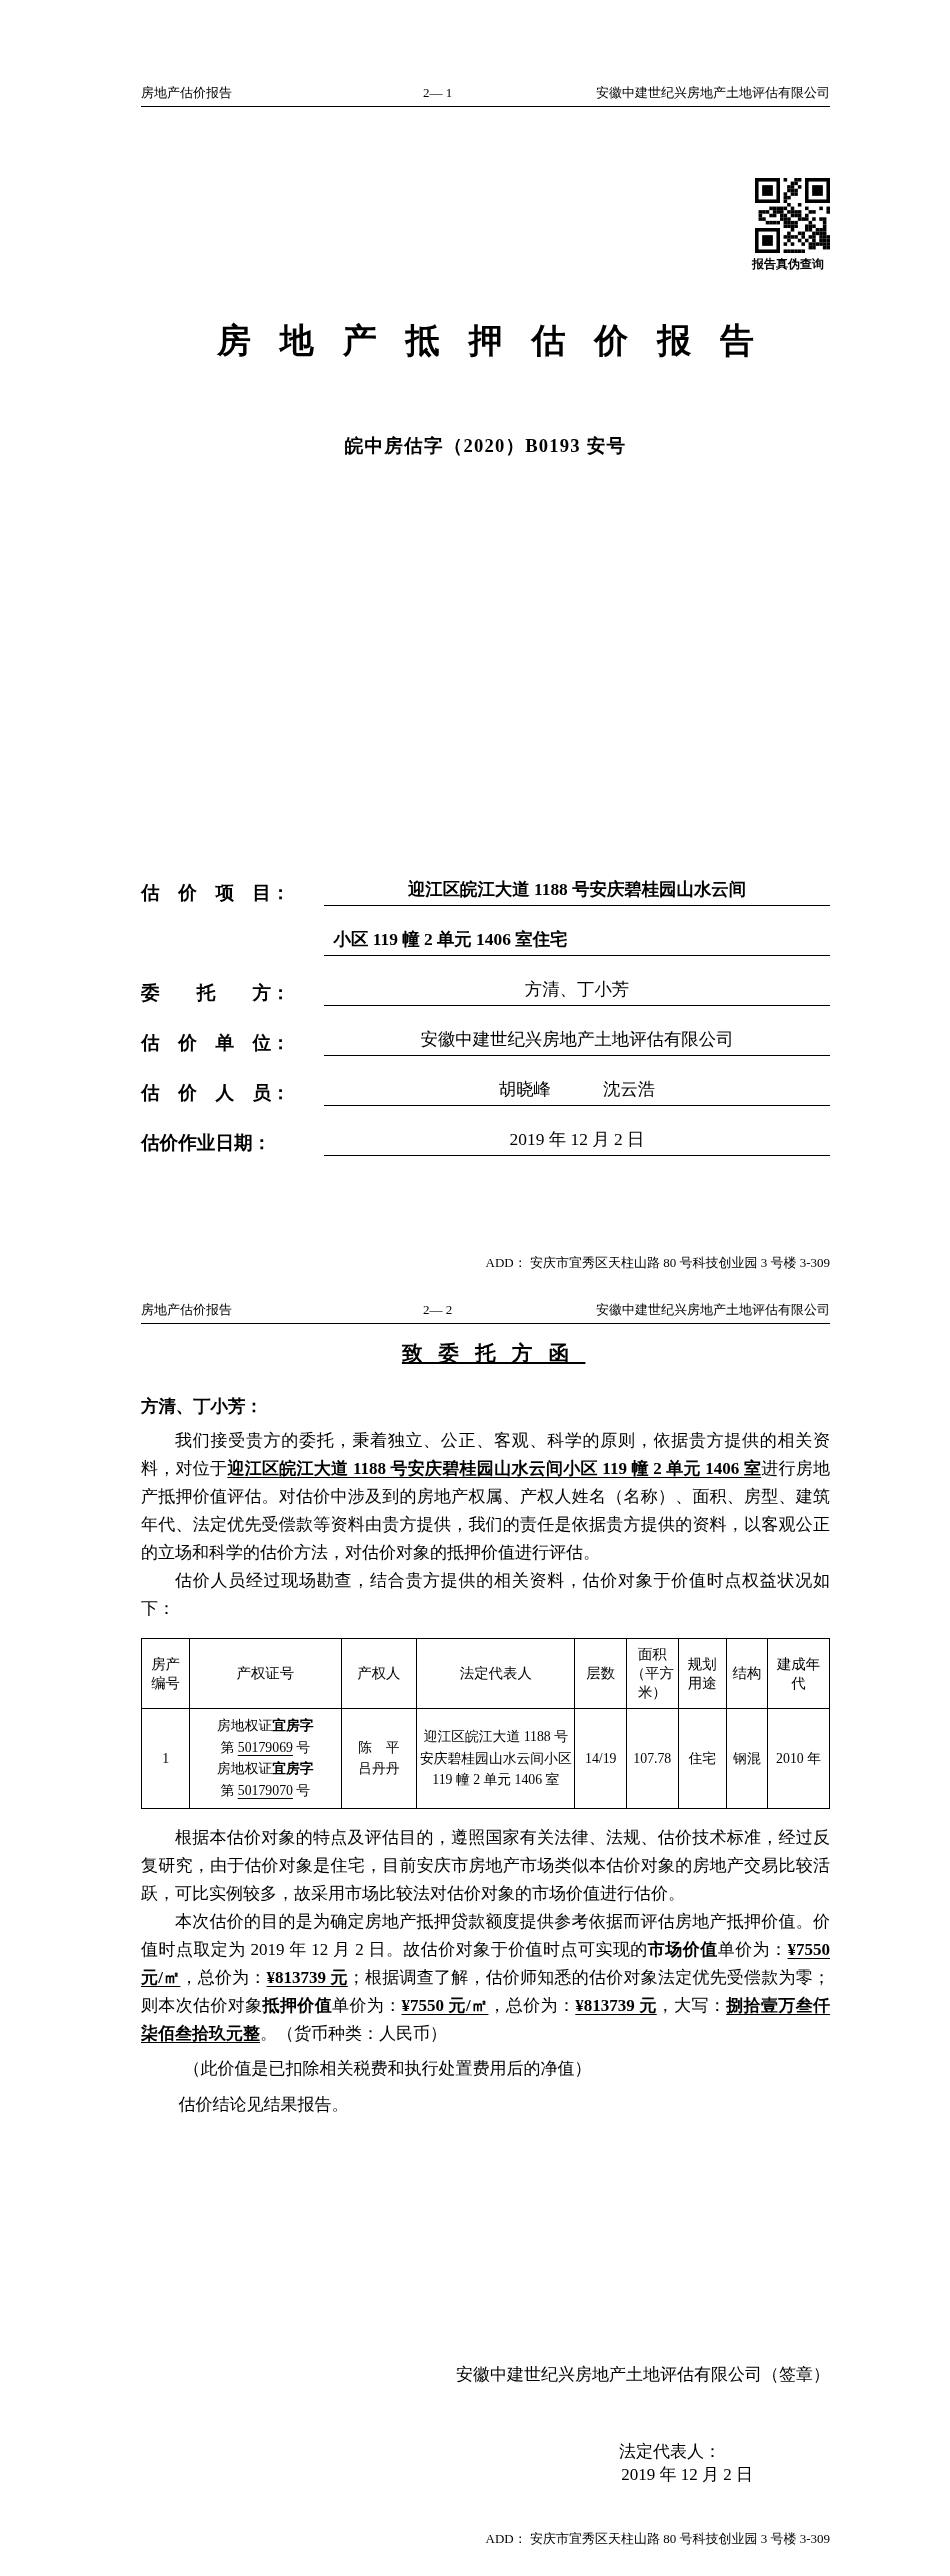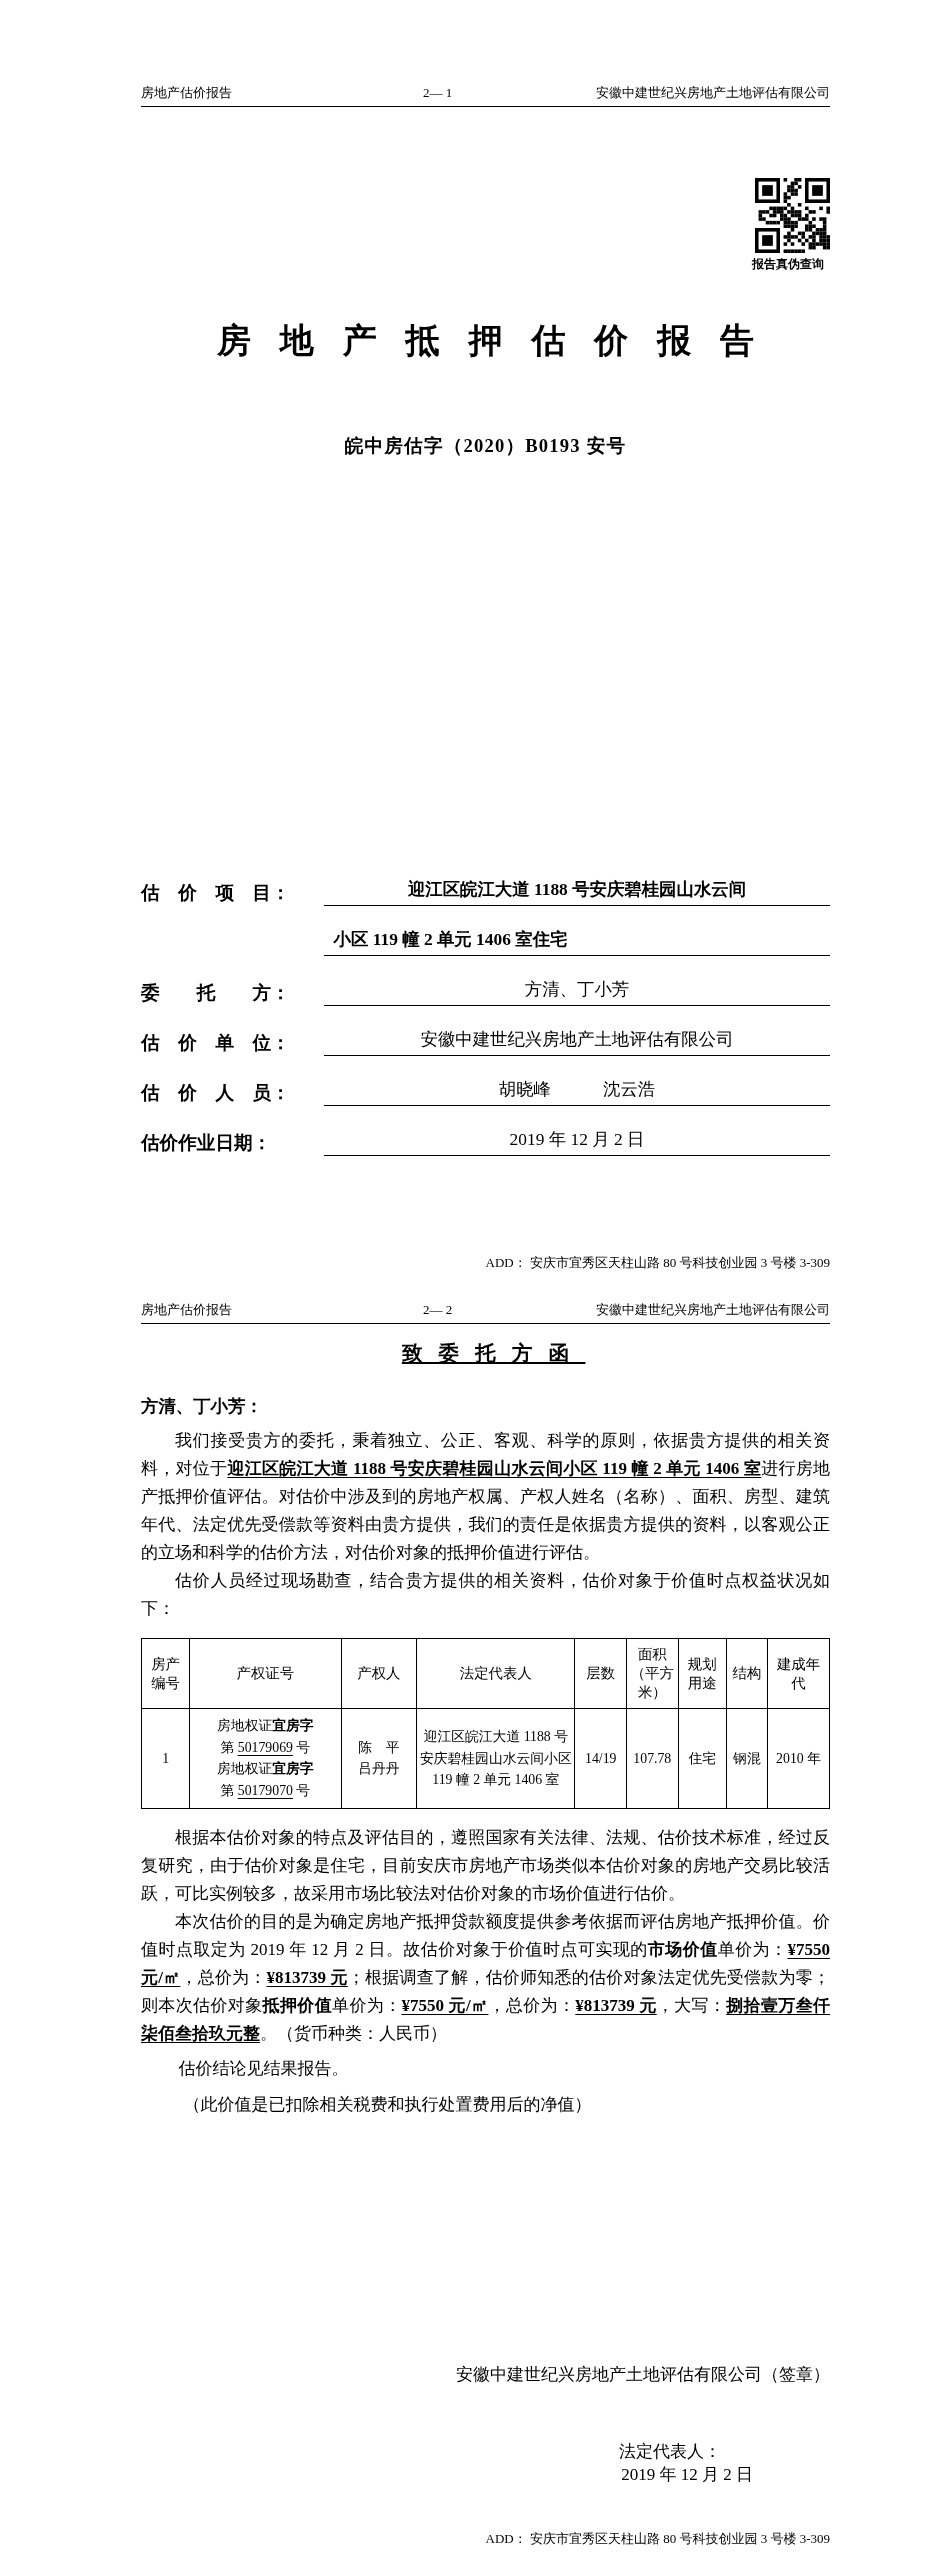--- a/index.html
+++ b/index.html
@@ -354,23 +354,23 @@
           <td>钢混</td>
           <td>2010 年</td>
         </tr>
       </tbody>
     </table>
 
     <p class="body-p mt-md">根据本估价对象的特点及评估目的，遵照国家有关法律、法规、估价技术标准，经过反复研究，由于估价对象是住宅，目前安庆市房地产市场类似本估价对象的房地产交易比较活跃，可比实例较多，故采用市场比较法对估价对象的市场价值进行估价。</p>
 
     <p class="body-p"><span>本次估价的目的是为确定房地产抵押贷款额度提供参考依据而评估房地产抵押价值。价值时点取定为 2019 年 12 月 2 日。故估价对象于价值时点可实现的</span><span class="bold">市场价值</span><span>单价为：</span><span class="bold ul">¥7550 元/㎡</span><span>，总价为：</span><span class="bold ul">¥813739 元</span><span>；根据调查了解，估价师知悉的估价对象法定优先受偿款为零；则本次估价对象</span><span class="bold">抵押价值</span><span>单价为：</span><span class="bold ul">¥7550 元/㎡</span><span>，总价为：</span><span class="bold ul">¥813739 元</span><span>，大写：</span><span class="bold ul">捌拾壹万叁仟柒佰叁拾玖元整</span><span>。（货币种类：人民币）</span></p>
 
+    <p class="body-p note-p mt-sm">（此价值是已扣除相关税费和执行处置费用后的净值）</p>
+
     <p class="body-p concl-p mt-sm">估价结论见结果报告。</p>
-
-    <p class="body-p note-p mt-sm">（此价值是已扣除相关税费和执行处置费用后的净值）</p>
 
     <div class="sig-company">安徽中建世纪兴房地产土地评估有限公司（签章）</div>
     <div class="sig-rep">法定代表人：</div>
     <div class="sig-date">2019 年 12 月 2 日</div>
 
     <footer class="pg-footer">
       <span>ADD：  安庆市宜秀区天柱山路 80 号科技创业园 3 号楼 3-309</span>
     </footer>
   </section>
 </div>

